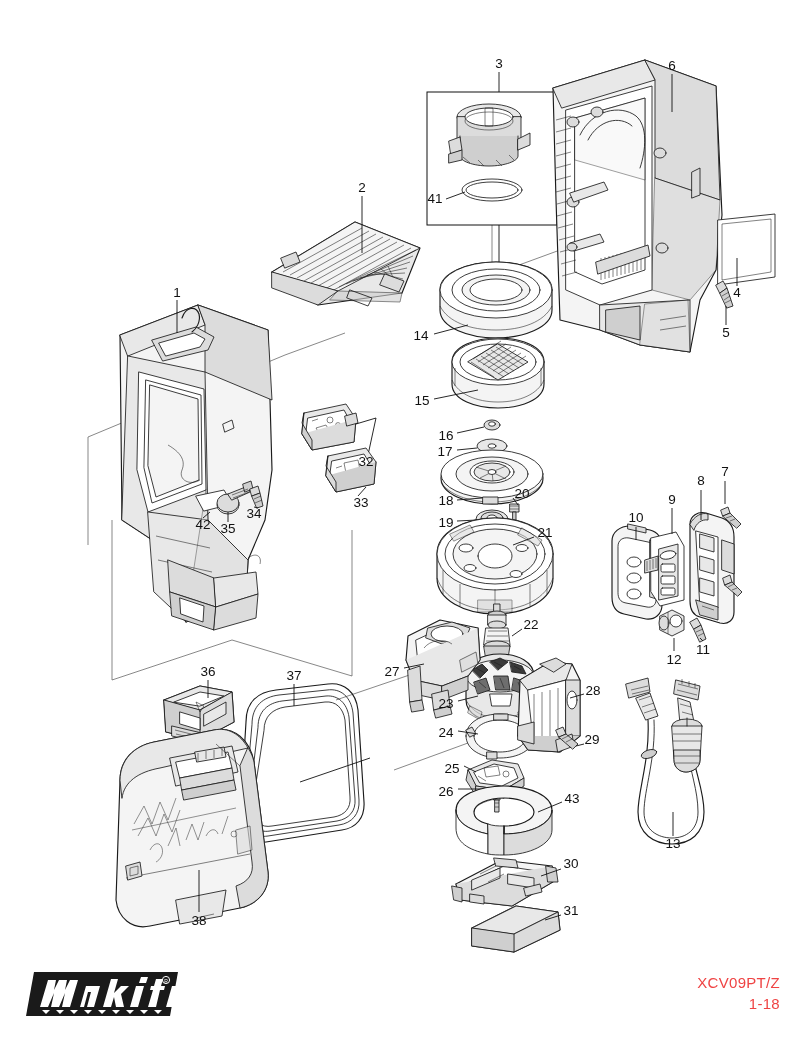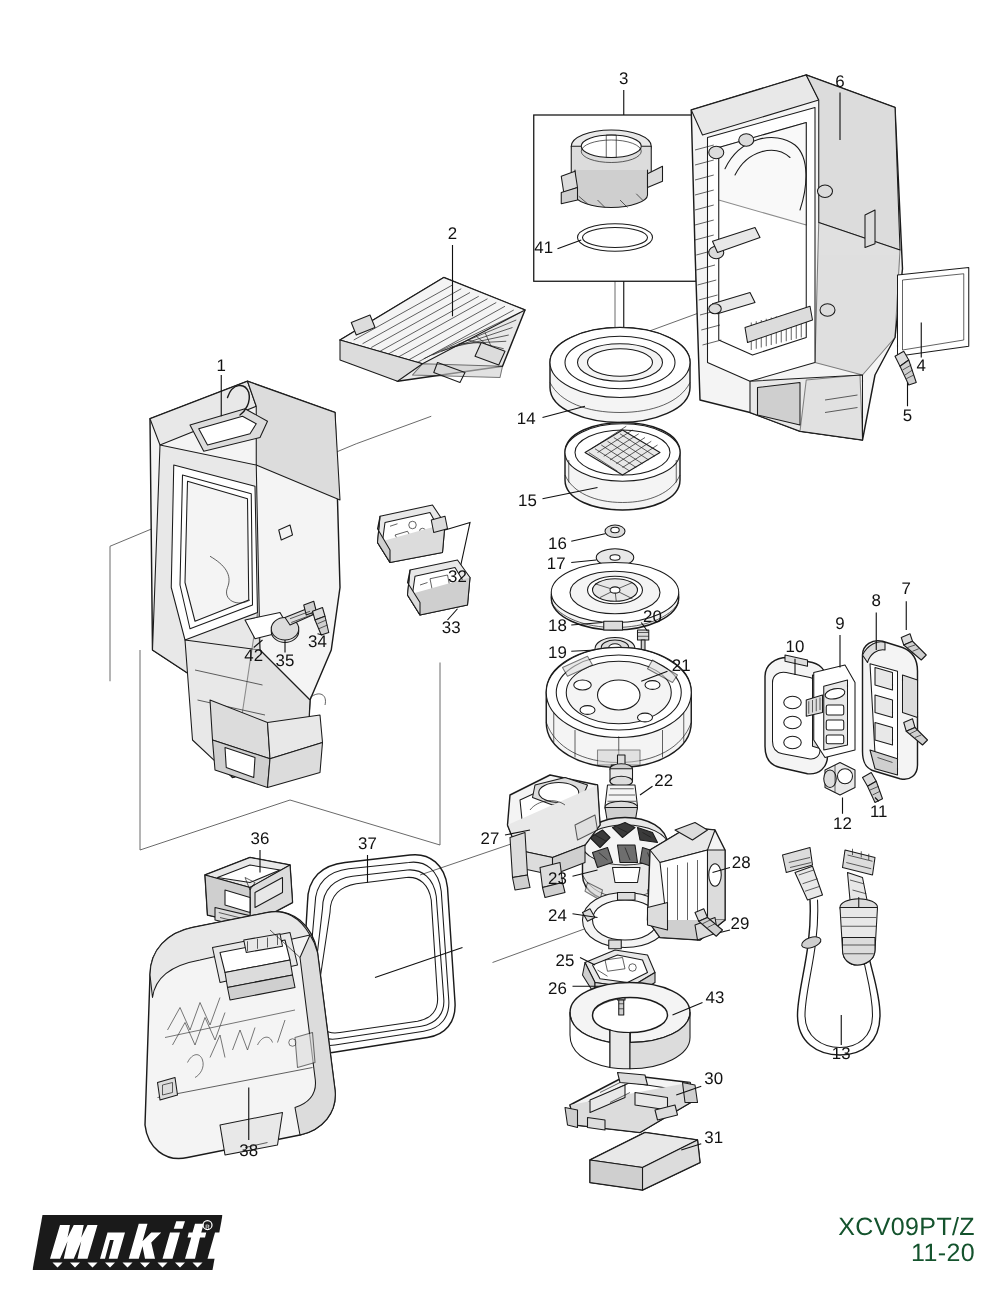--- a/index.html
+++ b/index.html
@@ -21,21 +21,21 @@
   .fill1{fill:#f4f4f4;}
   .fill2{fill:#e8e8e8;}
   .fill3{fill:#dcdcdc;}
   .fill4{fill:#cfcfcf;}
   .dk2{fill:#6e6e6e;}
   .vdk{fill:#3a3a3a;}
   .inset{fill:none;stroke:#111;stroke-width:1;}
   .constr{stroke:#1b1b1b;stroke-width:0.7;fill:none;}
 
   #footer-model{position:absolute;right:22px;top:972px;text-align:right;
-       font-size:20px;line-height:21px;letter-spacing:.3px;color:#14532d;}
+       font-size:15px;line-height:21px;letter-spacing:.3px;color:#ef4444;}
   #logo-wrap{position:absolute;left:26px;top:966px;width:152px;height:56px;}
 </style>
 </head>
 <body>
 
 <div id="sheet">
 
 <svg width="802" height="1037" viewBox="0 0 802 1037">
   <rect x="0" y="0" width="802" height="1037" fill="#ffffff"></rect>
 
@@ -895,16 +895,16 @@
                M58 44 L66 44 L62 48 Z M72 44 L80 44 L76 48 Z M86 44 L94 44 L90 48 Z
                M100 44 L108 44 L104 48 Z M114 44 L122 44 L118 48 Z M128 44 L136 44 L132 48 Z"></path>
     </g>
     <circle cx="140" cy="14" r="3.6" fill="none" stroke="#ffffff" stroke-width="1"></circle>
     <text x="140" y="17" font-family="Liberation Sans, sans-serif" font-size="5" fill="#ffffff" text-anchor="middle">R</text>
   </svg>
 </div>
 
 <div id="footer-model">
   <div>XCV09PT/Z</div>
-  <div>11-20</div>
+  <div>1-18</div>
 </div>
 
 </div>
 
 </body></html>

